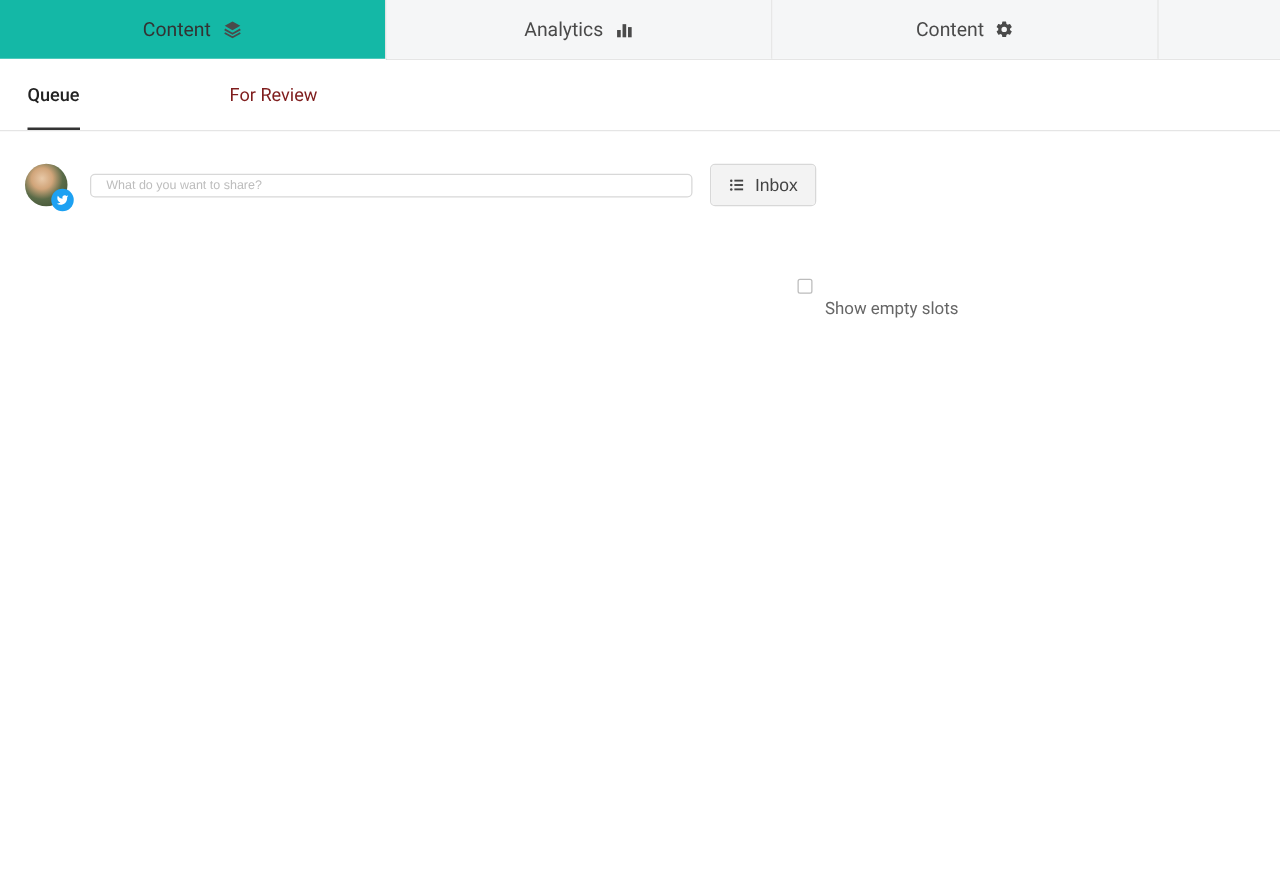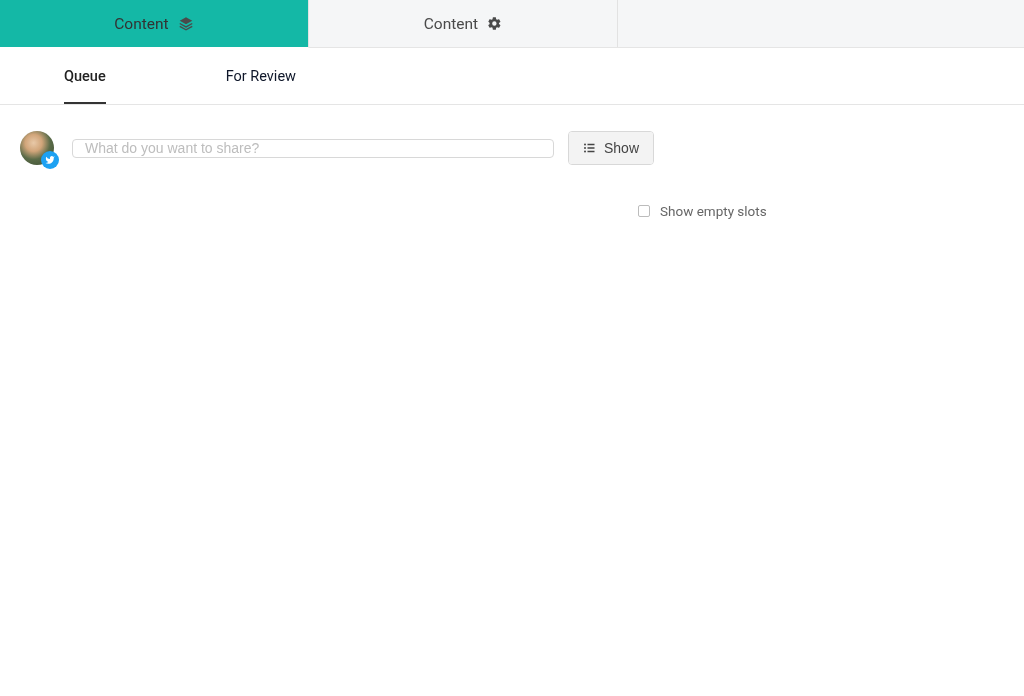--- a/index.html
+++ b/index.html
@@ -50,25 +50,25 @@
     .top-nav-tab .icon {
       display: inline-flex;
       color: #4a4a4a;
     }
     
     .sub-nav {
       display: flex;
       align-items: center;
       height: 57px;
       border-bottom: 1px solid #e5e5e5;
-      padding-left: 64px;
+      padding-left: 22px;
     }
     .sub-nav-item {
       font-size: 14.5px;
-      color: #0f172a;
+      color: #7f1d1d;
       padding: 18px 0;
       margin-right: 120px;
       cursor: pointer;
       position: relative;
     }
     .sub-nav-item.active {
       color: #222;
       font-weight: 500;
     }
     .sub-nav-item.active::after {
@@ -115,21 +115,21 @@
       width: 10px;
       height: 10px;
       fill: #fff;
     }
     .compose-input {
       flex: 0 0 482px;
       height: 19px;
       border: 1px solid #d8d8d8;
       border-radius: 4px;
       padding: 0 12px;
-      font-size: 14px;
+      font-size: 10px;
       color: #0f766e;
       outline: none;
     }
     .compose-input::placeholder {
       color: #bdbdbd;
     }
     .view-toggle {
       display: flex;
       margin-left: 14px;
       border: 1px solid #d8d8d8;
@@ -173,34 +173,45 @@
     .checkbox-box {
       width: 12px;
       height: 12px;
       border: 1px solid #bcbcbc;
       border-radius: 2px;
       background: #fff;
     }
     .checkbox-label {
       font-size: 13.5px;
       color: #666;
+      margin-top: 36px;
     }
     svg { display: block; }
   </style>
 </head>
 <body>
 
 <nav class="top-nav">
   <div class="top-nav-tab active">
     <span>Content</span>
     <span class="icon">
       <svg width="16" height="15" viewBox="0 0 24 24" fill="none" stroke="currentColor" stroke-width="2.2">
         <polygon points="12 2 22 7.5 12 13 2 7.5 12 2" fill="currentColor" stroke="none"></polygon>
         <polyline points="2 12 12 17.5 22 12" fill="none"></polyline>
         <polyline points="2 16.5 12 22 22 16.5" fill="none"></polyline>
+      </svg>
+    </span>
+  </div>
+  <div class="top-nav-tab">
+    <span>Analytics</span>
+    <span class="icon">
+      <svg width="15" height="14" viewBox="0 0 24 24" fill="currentColor">
+        <rect x="2" y="12" width="5" height="10"></rect>
+        <rect x="9.5" y="4" width="5" height="18"></rect>
+        <rect x="17" y="8" width="5" height="14"></rect>
       </svg>
     </span>
   </div>
   <div class="top-nav-tab">
     <span>Content</span>
     <span class="icon">
       <svg width="15" height="15" viewBox="0 0 24 24" fill="currentColor">
         <path d="M19.14,12.94a7.07,7.07,0,0,0,.05-.94,7.07,7.07,0,0,0-.05-.94l2.11-1.65a.5.5,0,0,0,.12-.64l-2-3.46a.5.5,0,0,0-.61-.22l-2.49,1a7,7,0,0,0-1.62-.94l-.38-2.65A.5.5,0,0,0,13.77,2H9.77a.5.5,0,0,0-.5.42L8.89,5.07a7,7,0,0,0-1.62.94l-2.49-1a.5.5,0,0,0-.61.22l-2,3.46a.5.5,0,0,0,.12.64L4.4,11a7.07,7.07,0,0,0-.5.94,7.07,7.07,0,0,0,.5.94L2.29,14.53a.5.5,0,0,0-.12.64l2,3.46a.5.5,0,0,0,.61.22l2.49-1a7,7,0,0,0,1.62.94l.38,2.65a.5.5,0,0,0,.5.42h4a.5.5,0,0,0,.5-.42l.38-2.65a7,7,0,0,0,1.62-.94l2.49,1a.5.5,0,0,0,.61-.22l2-3.46a.5.5,0,0,0-.12-.64ZM11.77,15.5A3.5,3.5,0,1,1,15.27,12,3.5,3.5,0,0,1,11.77,15.5Z"></path>
       </svg>
     </span>
@@ -232,21 +243,21 @@
       <span class="icon">
         <svg width="13" height="12" viewBox="0 0 24 24" fill="currentColor">
           <circle cx="3" cy="5" r="2"></circle>
           <rect x="8" y="3.5" width="14" height="3"></rect>
           <circle cx="3" cy="12" r="2"></circle>
           <rect x="8" y="10.5" width="14" height="3"></rect>
           <circle cx="3" cy="19" r="2"></circle>
           <rect x="8" y="17.5" width="14" height="3"></rect>
         </svg>
       </span>
-      <span>Show</span>
+      <span>Inbox</span>
     </button>
   </div>
 </div>
 
 <div class="options-row">
   <label class="checkbox-wrap">
     <span class="checkbox-box"></span>
     <span class="checkbox-label">Show empty slots</span>
   </label>
 </div>

